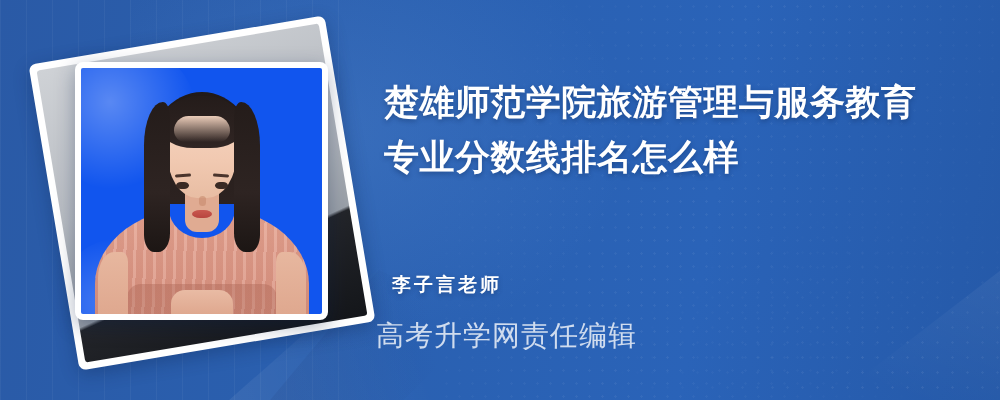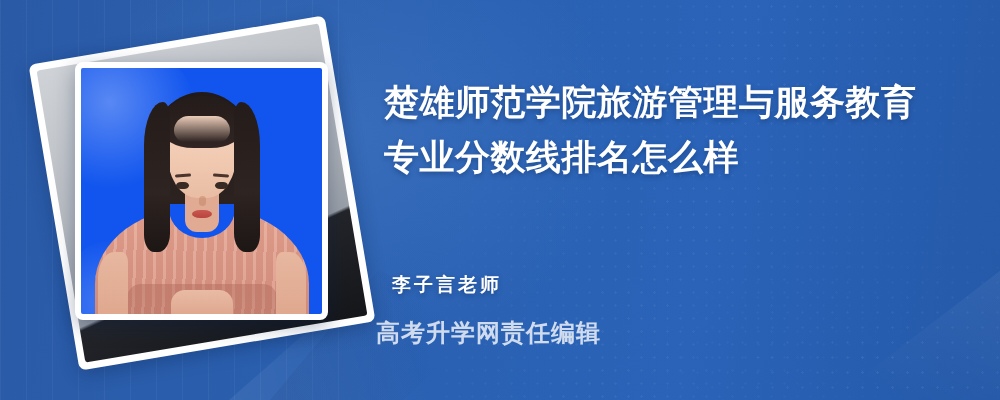--- a/index.html
+++ b/index.html
@@ -227,22 +227,22 @@
     position:absolute; left:20px; top:272px;
     color:#ffffff;
     font-size:19px;
     font-weight:bold;
     letter-spacing:3px;
     text-shadow:0 2px 5px rgba(10,35,80,.38);
   }
   .role {
     position:absolute; left:4px; top:317px;
     color:#d9e3f2;
-    font-size:24px;
-    font-weight:bold;
+    font-size:28px;
+    font-weight:normal;
     letter-spacing:1px;
     opacity:.95;
   }
 </style>
 </head>
 <body>
 
 <div id="stage">
 
   <div class="bg-vlines"></div>

